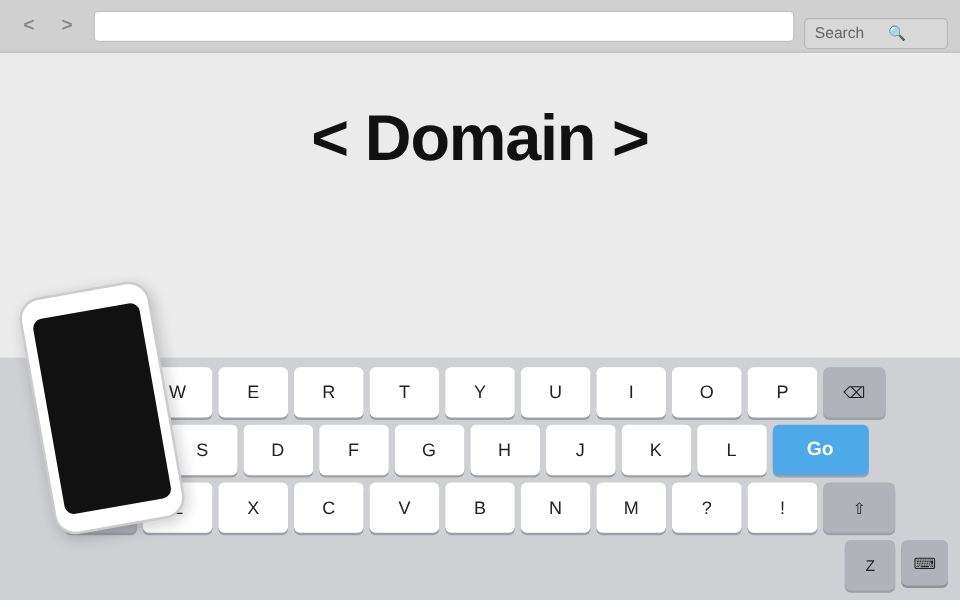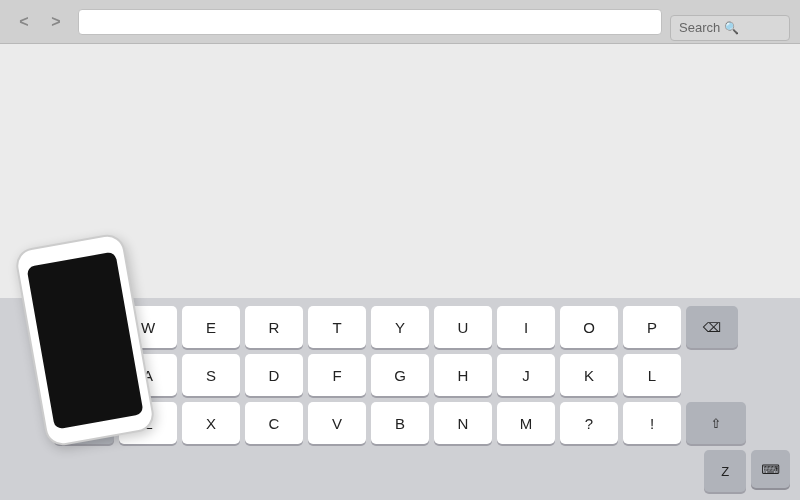--- a/index.html
+++ b/index.html
@@ -57,21 +57,21 @@
     }
 
     .search-box {
       display: flex;
       align-items: center;
       background: #d8d8d8;
       border: 1px solid #b8b8b8;
       border-radius: 4px;
       height: 26px;
       padding: 0 8px;
-      gap: 4px;
+      gap: 20px;
       min-width: 120px;
       margin-top: 12px;
     }
 
     .search-box-text {
       font-size: 13px;
       color: #666;
     }
 
     .search-icon-sym {
@@ -222,20 +222,21 @@
     <button class="nav-btn">&gt;</button>
   </div>
   <input class="address-bar" type="text" style="">
   <div class="search-box">
     <span class="search-box-text">Search</span>
     <span class="search-icon-sym">🔍</span>
   </div>
 </div>
 
 <div class="main-content">
+  <h1 class="domain-title">&lt; Domain &gt;</h1>
 
   <div class="phone-mockup">
     <div class="phone-screen"></div>
   </div>
 
   <div class="keyboard-section">
     <div class="keyboard">
 
       <div class="key-row">
         <div class="key special" style="opacity:0.3">Q</div>
@@ -254,20 +255,21 @@
       <div class="key-row">
         <div class="key">A</div>
         <div class="key">S</div>
         <div class="key">D</div>
         <div class="key">F</div>
         <div class="key">G</div>
         <div class="key">H</div>
         <div class="key">J</div>
         <div class="key">K</div>
         <div class="key">L</div>
+        <div class="key go-key wide">Go</div>
       </div>
 
       <div class="key-row">
         <div class="key shift-key special">⇧</div>
         <div class="key">Z</div>
         <div class="key">X</div>
         <div class="key">C</div>
         <div class="key">V</div>
         <div class="key">B</div>
         <div class="key">N</div>

